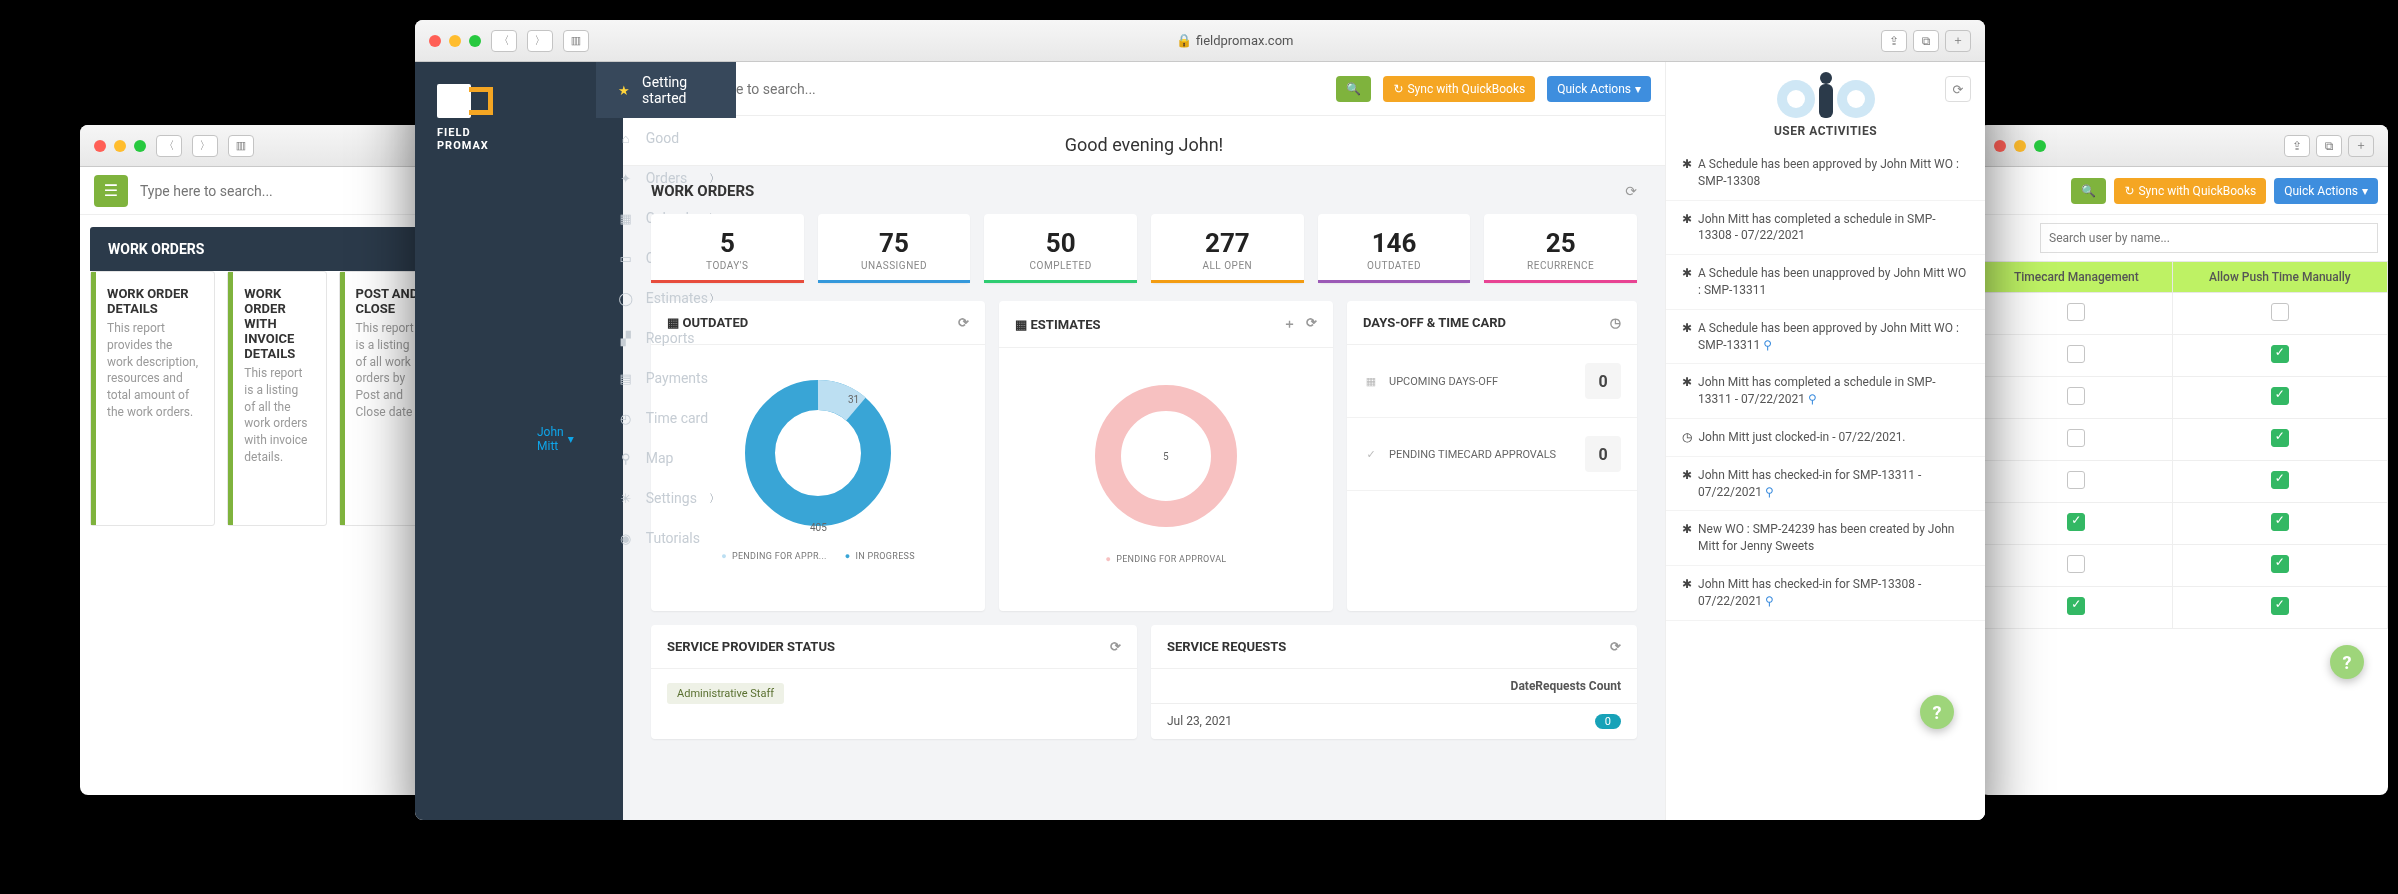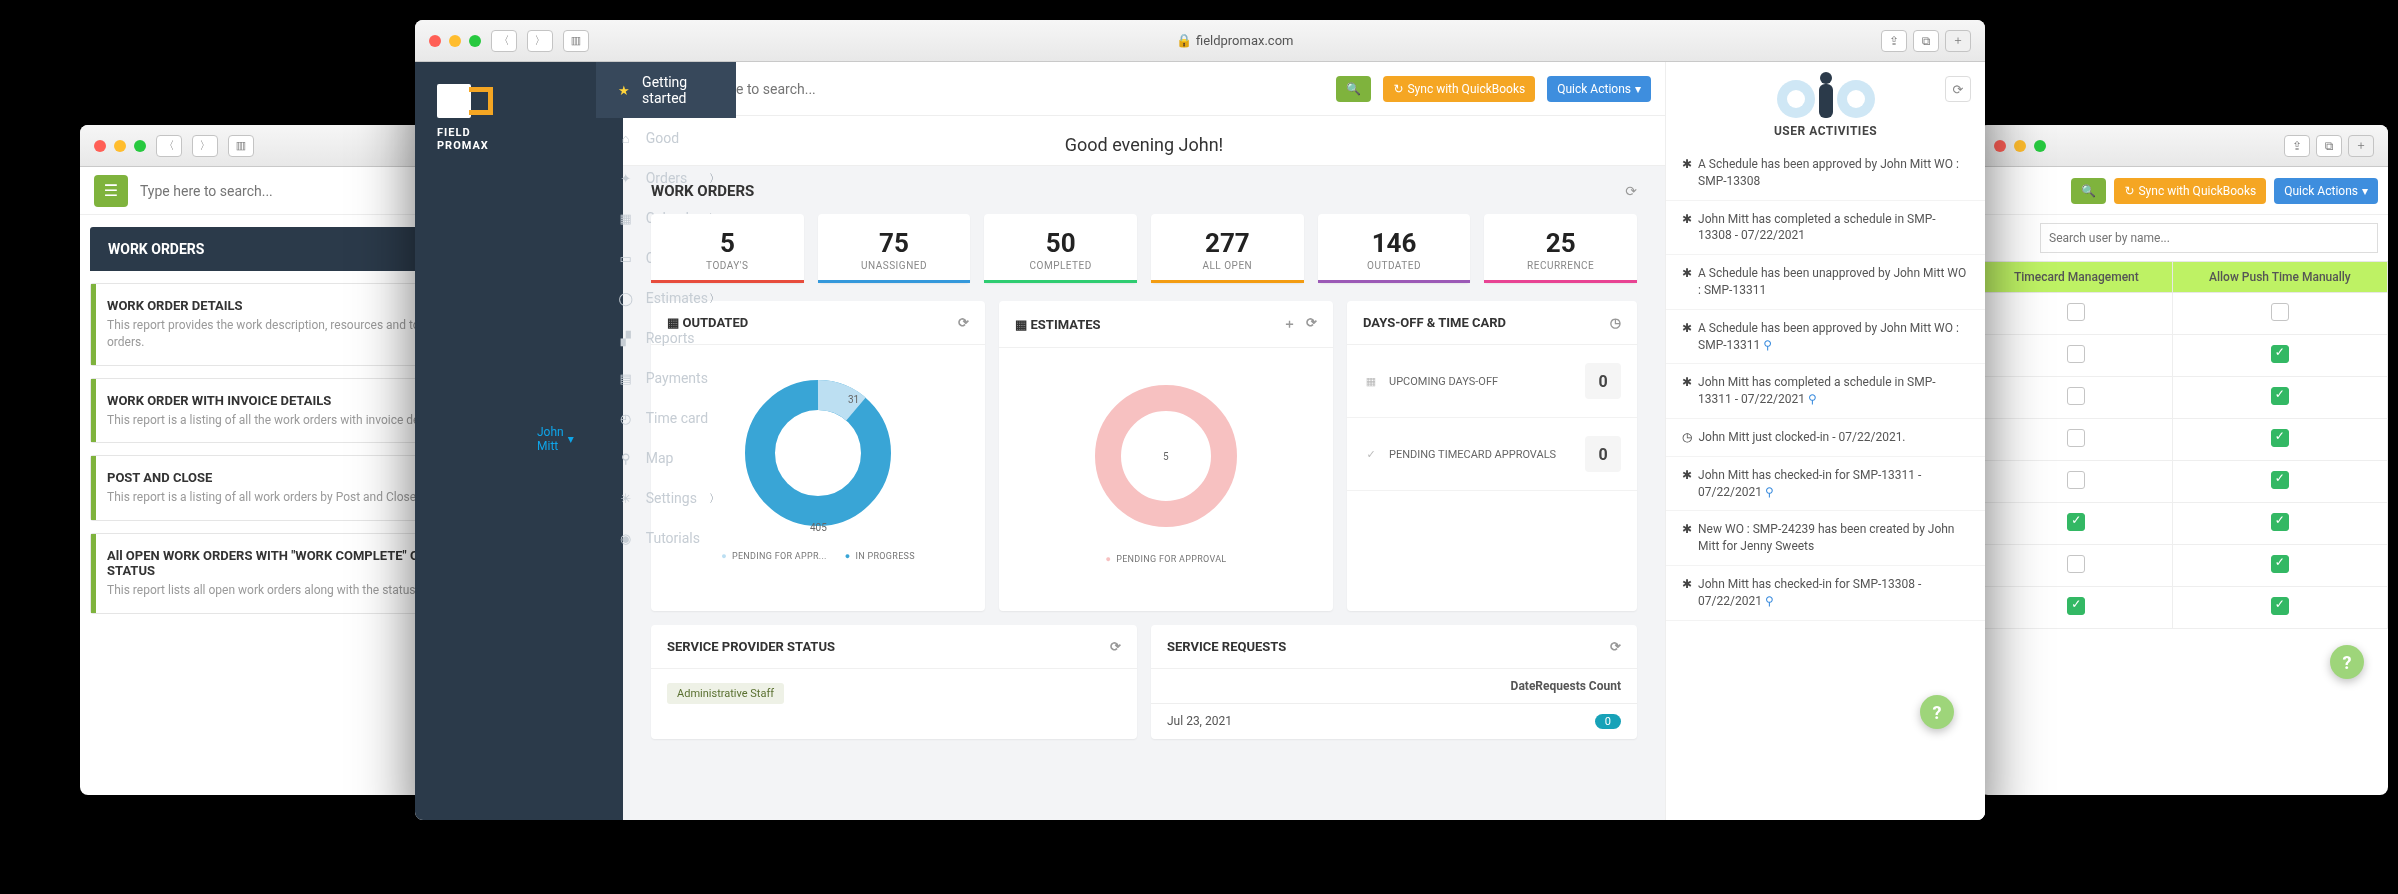--- a/index.html
+++ b/index.html
@@ -32,21 +32,21 @@
   .chk { width:18px; height:18px; border:1px solid #c5c5c5; border-radius:3px; display:inline-block; background:#fff; }
   .chk.on { background:#33b864; border-color:#33b864; position:relative; }
   .chk.on:after { content:"✓"; color:#fff; font-size:12px; position:absolute; left:3px; top:-1px; }
 
   
   #win1 { left:80px; top:125px; width:500px; height:670px; }
   #win1 .toprow { height:48px; display:flex; align-items:center; gap:12px; padding:0 14px; border-bottom:1px solid #eee; }
   .hamburger { width:34px; height:32px; background:#7fb33d; border-radius:4px; color:#fff; display:flex;align-items:center;justify-content:center;font-size:16px; }
   #win1 .toprow input { flex:1; border:none; outline:none; font-size:14px; color:#999; }
   #win1 .section-head { background:#2b3a4a; color:#fff; font-weight:700; font-size:14px; padding:14px 18px; margin:12px 10px 0; border-radius:3px 3px 0 0; }
-  #win1 .reports { padding:12px 10px 10px; display:flex; flex-direction:column; gap:12px; }
+  #win1 .reports { padding:0 10px 10px; display:flex; flex-direction:row; gap:12px; }
   .report-card { background:#fff; border:1px solid #e5e5e5; border-radius:3px; padding:14px 16px; position:relative; }
   .report-card:before { content:""; position:absolute; left:0; top:0; bottom:0; width:5px; background:#7fb33d; }
   .report-card .tt { font-weight:700; font-size:13px; color:#333; margin-bottom:4px; }
   .report-card .sub { font-size:12px; color:#9a9a9a; line-height:1.4; }
 
   
   #win2 { left:415px; top:20px; width:1570px; height:800px; }
   #win2 .body { display:flex; height:calc(100% - 42px); }
   .sidebar { width:208px; background:#2b3a4a; color:#c6cdd4; display:flex; flex-direction:row; font-size:14px; }
   .logo-wrap { padding:22px 22px 6px; }

